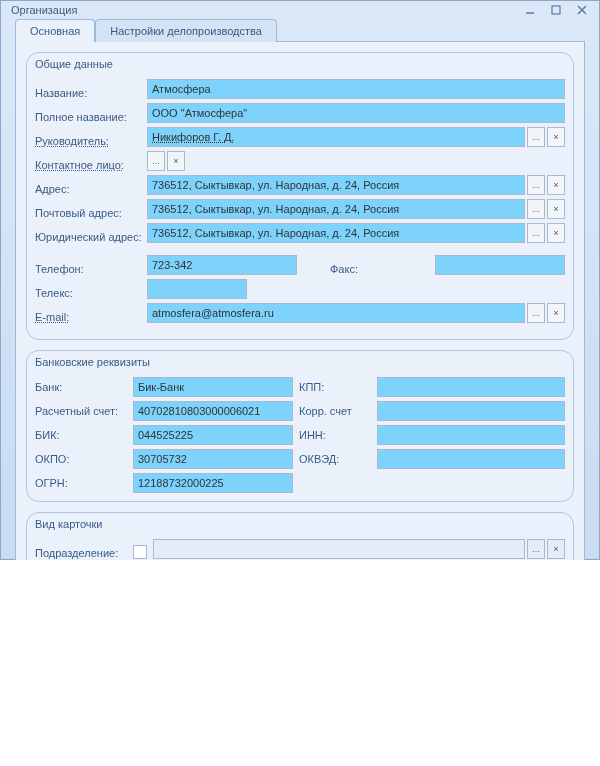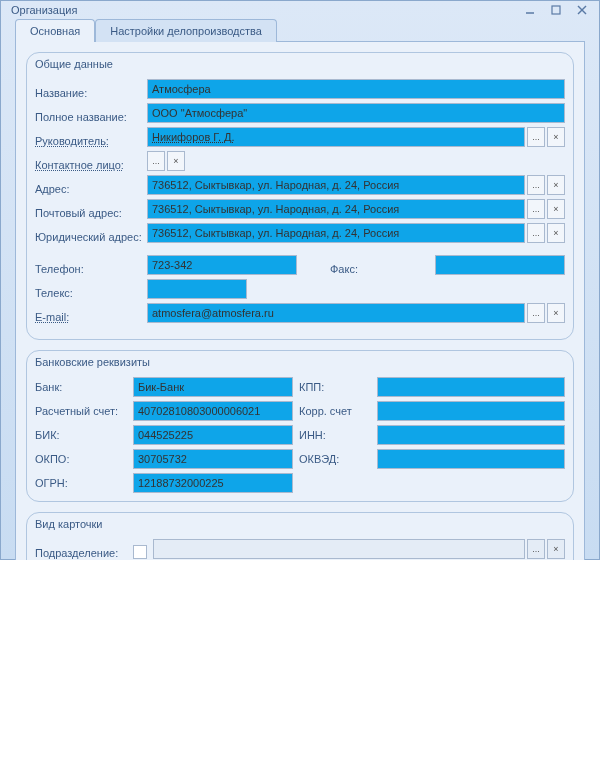--- a/index.html
+++ b/index.html
@@ -15,21 +15,21 @@
 .tab { padding: 5px 14px; border: 1px solid #9db8d9; background: #d3e2f4; color: #3a5a85; cursor: pointer; border-bottom: none; border-top-left-radius: 4px; border-top-right-radius: 4px; margin-bottom: -1px; }
 .tab.active { background: #eaf1fa; font-weight: normal; }
 .panel { border: 1px solid #9db8d9; background: #eaf1fa; padding: 10px; flex: 1; display: flex; flex-direction: column; gap: 10px; overflow: auto; }
 .group { border: 1px solid #b0c6e0; border-radius: 13px; }
 .group-title { color: #3a5a85; padding: 5px 8px 3px; font-size: 11px; }
 .group-body { padding: 6px 8px 8px; }
 .row { display: flex; align-items: flex-end; margin-bottom: 4px; gap: 2px; }
 .row:last-child { margin-bottom: 8px; }
 .label { width: 110px; color: #3a5a85; flex-shrink: 0; }
 .label.dotted { text-decoration: underline dotted; }
-.input { border: 1px solid #a9b9cf; background: #0ea5e9; height: 20px; padding: 0 4px; font-family: inherit; font-size: 11px; color: #333; min-width: 0; }
+.input { border: 1px solid #a9b9cf; background: #7dd3fc; height: 20px; padding: 0 4px; font-family: inherit; font-size: 11px; color: #333; min-width: 0; }
 .input.flex { flex: 1; }
 .input.sm { width: 100px; }
 .input.disabled { background: #e4ecf6; color: #888; }
 .pick-btn { width: 18px; height: 20px; border: 1px solid #a9b9cf; background: #f2f6fb; display: flex; align-items: center; justify-content: center; cursor: pointer; font-size: 9px; color: #555; flex-shrink: 0; }
 .checkbox { width: 14px; height: 14px; border: 1px solid #a9b9cf; background: #fff; margin-right: 4px; flex-shrink: 0; }
 .grid2 { display: grid; grid-template-columns: 92px 160px 72px 1fr; column-gap: 6px; row-gap: 4px; align-items: center; }
 .grid2 .lbl { color: #3a5a85; }
 .grid2 input { width: 100%; }
 .grid2 .span3 { grid-column: 2 / span 1; }
 .footer { height: 42px; display: flex; align-items: center; justify-content: flex-end; padding: 0 18px; gap: 10px; border-top: 1px solid #b8cde5; }

